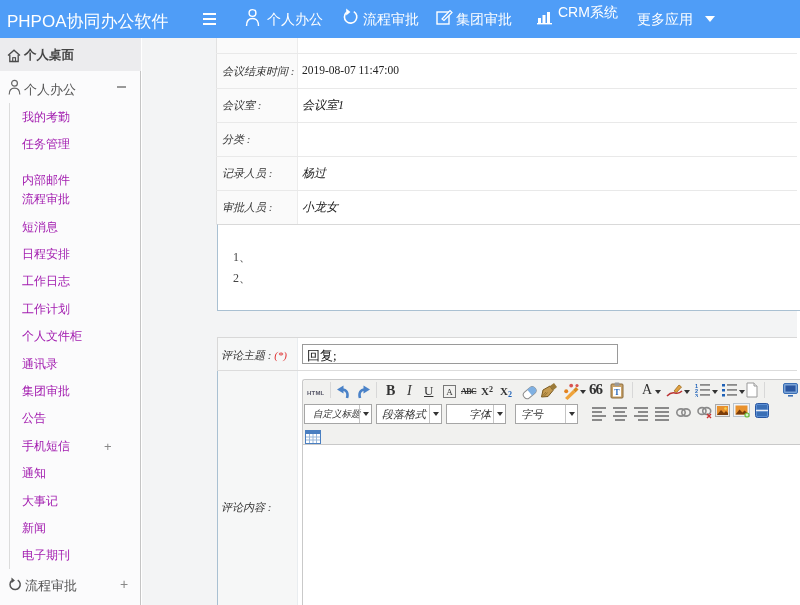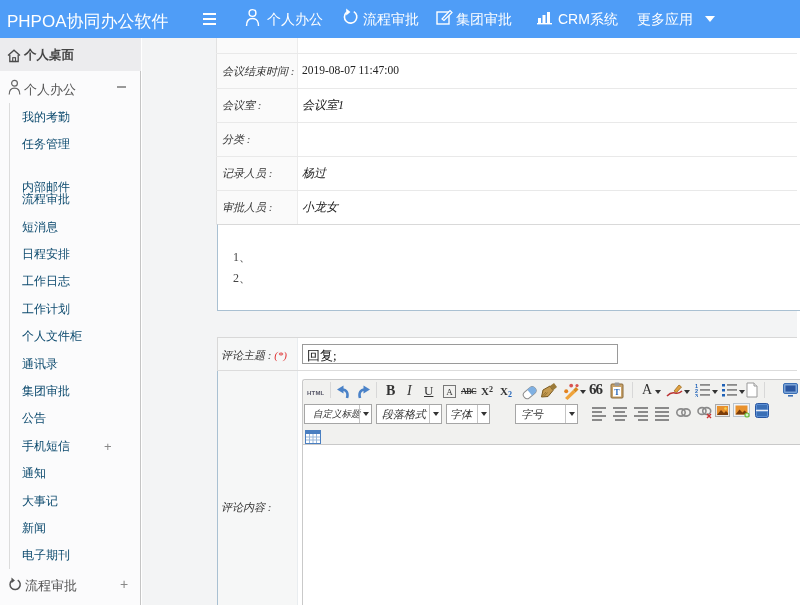--- a/index.html
+++ b/index.html
@@ -3,21 +3,21 @@
 <meta charset="utf-8">
 <style>
 *{margin:0;padding:0;box-sizing:border-box}
 html,body{width:800px;height:605px;overflow:hidden;background:#fff}
 body{font-family:"Liberation Sans",sans-serif;position:relative}
 .ab{position:absolute}
 .serif{font-family:"Liberation Serif",serif}
 #topbar{left:0;top:0;width:800px;height:38px;background:#4f9df7;color:#fff}
 .nav{font-size:14px;color:#fff;white-space:nowrap}
 #sidebar{left:0;top:38px;width:141px;height:567px;background:#fbfbfc;border-right:1px solid #c5c5c5}
-.mitem{font-size:12px;color:#0c4a6e;white-space:nowrap}
+.mitem{font-size:12px;color:#a21caf;white-space:nowrap}
 #content{left:142px;top:38px;width:658px;height:567px;background:#f3f4f5}
 .hline{background:#e9e9e9;height:1px}
 .vline{background:#e9e9e9;width:1px}
 .lbl{font-family:"Liberation Serif",serif;font-style:italic;font-size:11px;color:#333;white-space:nowrap}
 .val{font-family:"Liberation Serif",serif;font-style:italic;font-size:12px;color:#222;white-space:nowrap}
 .tbtn{font-family:"Liberation Serif",serif;color:#333;white-space:nowrap;line-height:1}
 .sep1{width:1px;height:16px;background:#d8d8d8;top:382px}
 .car{width:0;height:0;border-left:3.5px solid transparent;border-right:3.5px solid transparent;border-top:4px solid #333}
 .dd{height:20px;top:404px;background:#fff;border:1px solid #a6a6a6;font-family:"Liberation Serif",serif;font-style:italic;font-size:11px;color:#333;line-height:18px;white-space:nowrap}
 .ddc{position:absolute;right:0;top:0;width:12px;height:18px;border-left:1px solid #c5c5c5}
@@ -55,21 +55,21 @@
     <path d="M6 10 L14 1.5 L16 3.5 L8 11.5 Z" fill="#4f9df7" stroke="#fff" stroke-width="1.2"></path>
   </svg>
 <div class="ab nav" style="left:456px;top:11px">集团审批</div>
 
 <svg class="ab" style="left:537px;top:10px;z-index:3" width="16" height="15" viewBox="0 0 16 15">
     <rect x="1" y="8" width="3" height="5" fill="#fff"></rect>
     <rect x="5.5" y="5" width="3" height="8" fill="#fff"></rect>
     <rect x="10" y="2" width="3" height="11" fill="#fff"></rect>
     <rect x="0" y="13" width="15" height="1.4" fill="#fff"></rect>
   </svg>
-<div class="ab nav" style="left:558px;top:11px">CRM系统</div>
+<div class="ab nav" style="left:558px;top:4px">CRM系统</div>
 <div class="ab nav" style="left:637px;top:11px">更多应用</div>
 <div class="ab" style="left:705px;top:16px;width:0;height:0;border-left:5.5px solid transparent;border-right:5.5px solid transparent;border-top:6.5px solid #fff"></div>
 
 <div class="ab" id="sidebar"></div>
 <div class="ab" style="left:0;top:38px;width:141px;height:33px;background:#ececee"></div>
 <svg class="ab" style="left:7px;top:49px" width="14" height="14" viewBox="0 0 14 14">
     <path d="M1 6.5 L7 1.2 L13 6.5" fill="none" stroke="#4a4a4a" stroke-width="1.3"></path>
     <path d="M2.8 5.8 L2.8 12.5 L11.2 12.5 L11.2 5.8" fill="none" stroke="#4a4a4a" stroke-width="1.3"></path>
     <rect x="5.7" y="8.7" width="2.8" height="3.8" fill="none" stroke="#4a4a4a" stroke-width="1.1"></rect>
   </svg>
@@ -77,21 +77,21 @@
 <svg class="ab" style="left:8px;top:79px" width="13" height="17" viewBox="0 0 13 17">
     <circle cx="6.5" cy="4.3" r="2.9" fill="none" stroke="#666" stroke-width="1.2"></circle>
     <path d="M1.2 15.5 C1.2 10.8 3.4 9.1 6.5 9.1 C9.6 9.1 11.8 10.8 11.8 15.5" fill="none" stroke="#666" stroke-width="1.2"></path>
   </svg>
 <div class="ab" style="left:24px;top:81px;font-size:13px;color:#555">个人办公</div>
 <div class="ab" style="left:117px;top:86px;width:9px;height:1.5px;background:#999"></div>
 
 <div class="ab" style="left:9px;top:103px;width:1px;height:466px;background:#dcdcdc"></div>
 <div class="ab mitem" style="left:22px;top:109px">我的考勤</div>
 <div class="ab mitem" style="left:22px;top:136px">任务管理</div>
-<div class="ab mitem" style="left:22px;top:179px">内部邮件</div>
+<div class="ab mitem" style="left:22px;top:172px">内部邮件</div>
 <div class="ab mitem" style="left:22px;top:191px">流程审批</div>
 <div class="ab mitem" style="left:22px;top:219px">短消息</div>
 <div class="ab mitem" style="left:22px;top:246px">日程安排</div>
 <div class="ab mitem" style="left:22px;top:273px">工作日志</div>
 <div class="ab mitem" style="left:22px;top:301px">工作计划</div>
 <div class="ab mitem" style="left:22px;top:328px">个人文件柜</div>
 <div class="ab mitem" style="left:22px;top:356px">通讯录</div>
 <div class="ab mitem" style="left:22px;top:383px">集团审批</div>
 <div class="ab mitem" style="left:22px;top:410px">公告</div>
 <div class="ab mitem" style="left:22px;top:438px">手机短信</div>
@@ -231,21 +231,21 @@
   </svg>
 <div class="ab sep1" style="left:764px"></div>
 <svg class="ab" style="left:783px;top:383px" width="15" height="14" viewBox="0 0 15 14">
     <rect x="0.5" y="0.5" width="14" height="10" rx="1.5" fill="#7aa3d6" stroke="#3b6fb5" stroke-width="1"></rect>
     <rect x="2.5" y="2.5" width="10" height="6" fill="#2a56a0"></rect>
     <rect x="5" y="12" width="5" height="1.6" fill="#3b6fb5"></rect>
   </svg>
 
 <div class="ab dd" style="left:304px;width:68px;padding-left:8px;font-size:9.5px">自定义标题<span class="ddc"></span></div>
 <div class="ab dd" style="left:376px;width:66px;padding-left:5px">段落格式<span class="ddc"></span></div>
-<div class="ab dd" style="left:446px;width:44px;padding-left:3px">字体<span class="ddc"></span></div>
+<div class="ab dd" style="left:446px;width:60px;padding-left:22px">字体<span class="ddc"></span></div>
 <div class="ab dd" style="left:515px;width:63px;padding-left:5px">字号<span class="ddc"></span></div>
 
 <div class="ab alg" style="left:592px;top:405px;width:14px">
     <i style="width:14px"></i>
     <i style="width:10px"></i>
     <i style="width:14px"></i>
     <i style="width:10px"></i>
   </div>
 <div class="ab alg" style="left:613px;top:405px;width:14px">
     <i style="width:14px"></i>

